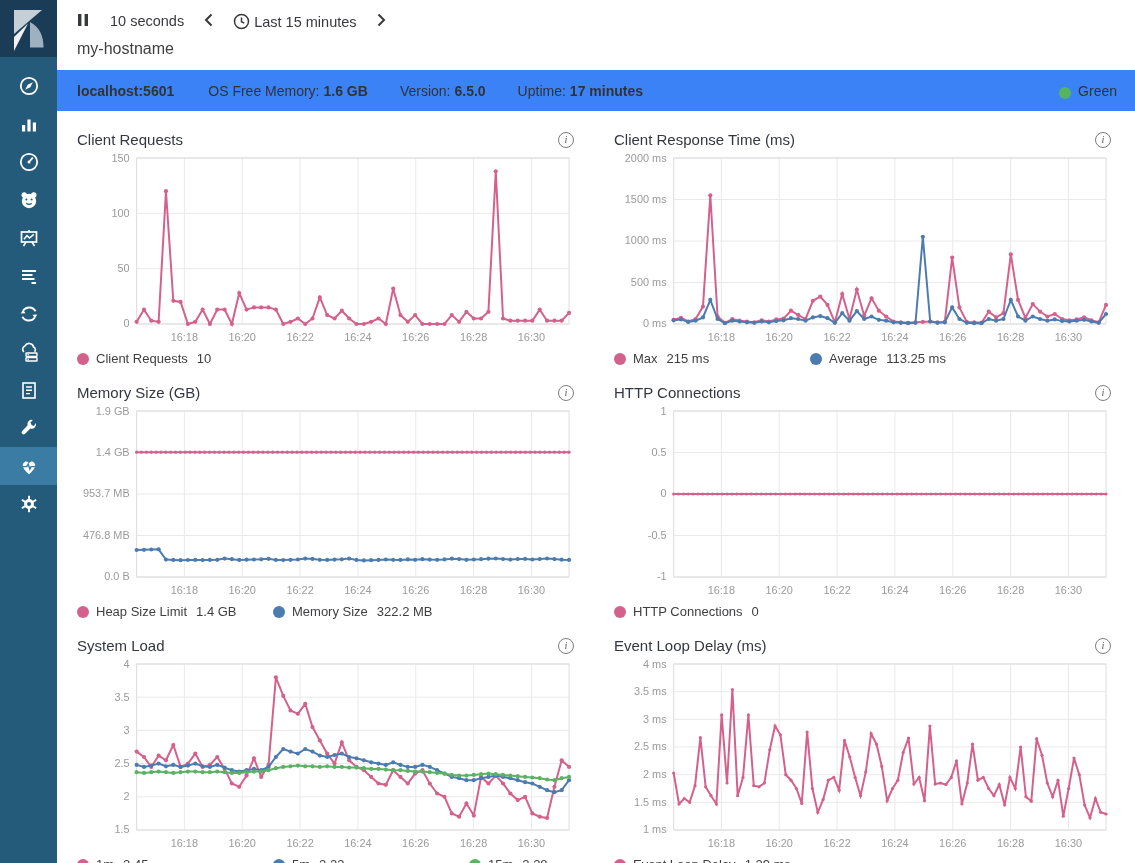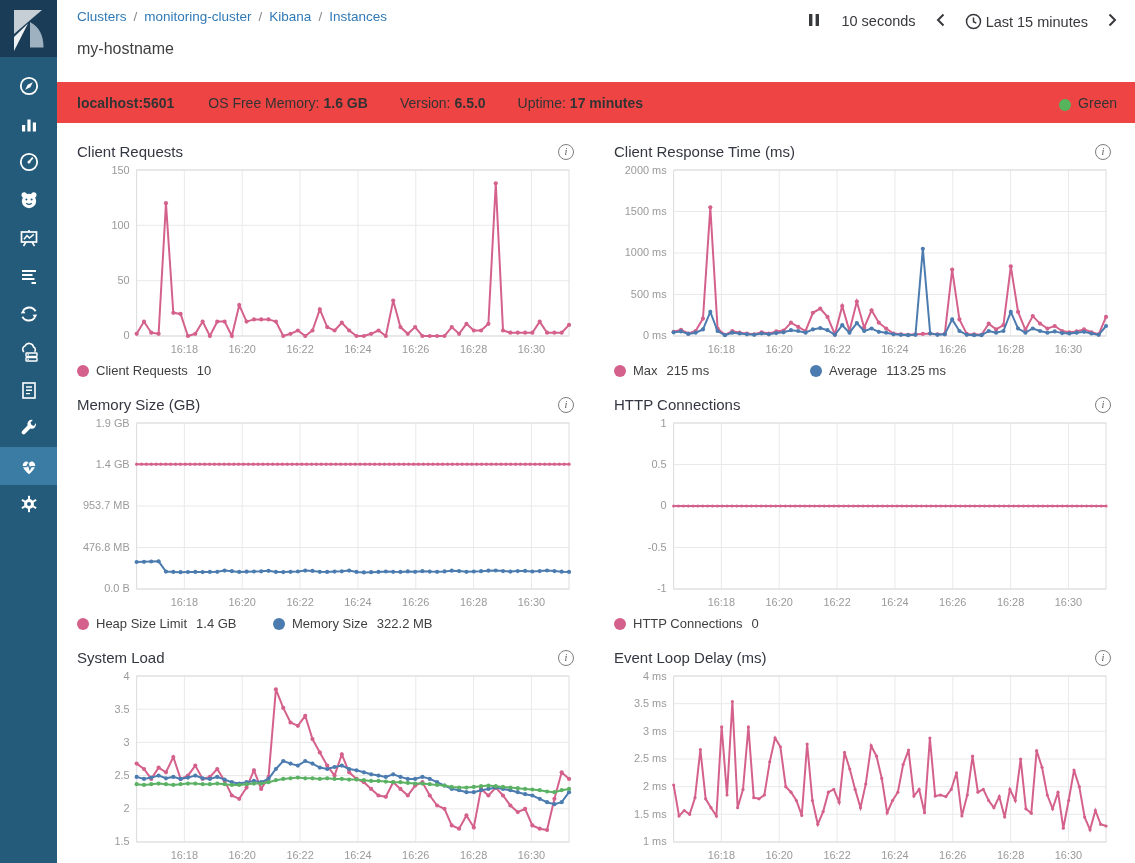--- a/index.html
+++ b/index.html
@@ -18,21 +18,21 @@
   .main { flex:1; display:flex; flex-direction:column; overflow:hidden; background:#fff; }
   .topbar { display:flex; justify-content:space-between; align-items:flex-start; padding:9px 18px 0 20px; }
   .breadcrumbs { font-size:13.5px; }
   .breadcrumbs a { color:#3079b6; text-decoration:none; cursor:pointer; }
   .breadcrumbs .sep { color:#8a8a8a; margin:0 7px; }
   .time-controls { display:flex; align-items:flex-start; gap:20px; font-size:14.5px; color:#38393d; margin-top:4px; }
   .tc-btn { background:none; border:none; padding:0; cursor:pointer; display:flex; align-items:center; }
   .tc-range { display:flex; align-items:center; gap:4px; cursor:pointer; }
   .page-title { font-size:16px; font-weight:400; color:#3f3f41; margin:10px 0 12px 20px; }
 
-  .statusbar { background:#ef4444; display:flex; align-items:center; padding:0 18px 0 20px; height:41px; font-size:14px; color:#333; flex:0 0 41px;margin-top:12px; }
+  .statusbar { background:#3b82f6; display:flex; align-items:center; padding:0 18px 0 20px; height:41px; font-size:14px; color:#333; flex:0 0 41px; }
   .statusbar .host { font-weight:bold; margin-right:34px; }
   .status-pair { margin-right:32px; }
   .status-pair b { margin-left:4px; }
   .health { margin-left:auto; display:flex; align-items:flex-end; gap:7px; }
   .health-dot { width:12px; height:12px; border-radius:50%; }
 
   
   .charts { display:grid; grid-template-columns:1fr 1fr; column-gap:40px; padding:12px 24px 0 20px; }
   .panel { min-width:0; }
   .panel-head { display:flex; justify-content:space-between; align-items:center; margin:8px 0 4px; }
@@ -150,21 +150,20 @@
           </g>
           <circle cx="11" cy="11" r="2" fill="#255b7a"></circle>
         </svg>
       </div>
     </nav>
   </aside>
 
   <div class="main">
 
     <div class="topbar">
-      <div class="breadcrumbs"><a>Clusters</a><span class="sep">/</span><a>monitoring-cluster</a><span class="sep">/</span><a>Kibana</a><span class="sep">/</span><a>Instances</a></div>
       <div class="time-controls">
         <button class="tc-btn">
           <svg width="13" height="14" viewBox="0 0 13 14">
             <rect x="1" y="1" width="3.4" height="12" fill="#38393d"></rect>
             <rect x="7.6" y="1" width="3.4" height="12" fill="#38393d"></rect>
           </svg>
         </button>
         <span>10 seconds</span>
         <button class="tc-btn">
           <svg width="9" height="14" viewBox="0 0 9 14">

